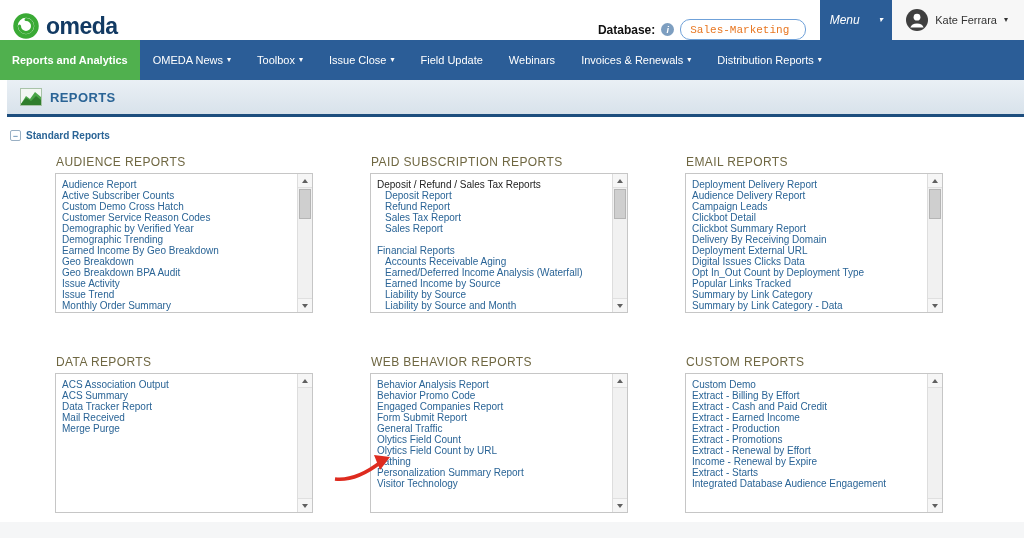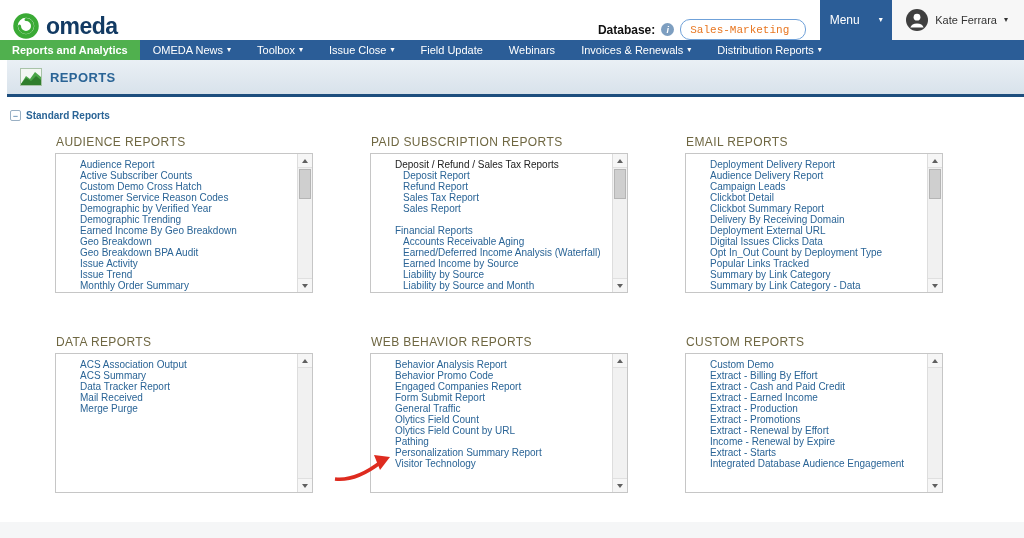--- a/index.html
+++ b/index.html
@@ -16,27 +16,27 @@
   .logo-ring { stroke: var(--brand-green,#3aaa35); fill:none; }
   .logo-text { font-size:23px; font-weight:bold; color:var(--logo-navy,#123a63); letter-spacing:-0.5px; }
   .db-area { margin-left:auto; display:flex; align-items:center; gap:6px; font-size:12px; }
   .db-label { font-weight:bold; color:#111; }
   .info-badge { width:13px; height:13px; border-radius:50%; background:#7d9ec0; color:#fff;
     font-size:9px; font-style:italic; font-weight:bold; display:flex; align-items:center; justify-content:center; }
   .db-input { width:126px; height:21px; border:1px solid #6fa1d9; border-radius:10px;
     color:var(--db-value-orange,#e87722); font-size:11px; padding:0 9px; outline:none;
     font-family:Liberation Mono, monospace; }
   .menu-btn { margin-left:14px; width:72px; height:40px; background:var(--nav-blue,#2b5d97);
-    color:#fff; font-size:12px; display:flex; align-items:center; justify-content:center; gap:19px; cursor:pointer; }
+    color:#fff; font-size:12px; display:flex; align-items:center; justify-content:center; gap:19px; cursor:pointer;font-style:italic; }
   .user-area { height:40px; display:flex; align-items:center; gap:7px; padding:0 16px 0 14px;
     background:#f7f7f7; font-size:11px; color:#333; }
   .caret { font-size:8px; line-height:1; }
 
   
-  .topnav { height:20px; background:var(--nav-blue,#2b5d97); display:flex; align-items:stretch;
+  .topnav { height:40px; background:var(--nav-blue,#2b5d97); display:flex; align-items:stretch;
     font-size:11px; color:#fff;text-align:right; }
   .nav-active { background:var(--active-green,#50b04e); font-weight:bold; display:flex;
     align-items:center; padding:0 12px; }
   .nav-menu { display:flex; }
   .nav-item { display:flex; align-items:center; gap:4px; padding:0 13px; cursor:pointer; }
 
   
   .subheader { height:37px; background:linear-gradient(#eaf0f5,#d8e2eb);
     border-bottom:3px solid var(--subheader-border,#1d4e7e);
     display:flex; align-items:center; padding-left:13px;margin-left:7px; }
@@ -48,21 +48,21 @@
     color:var(--link-blue,#2a6496); font-size:10px; font-weight:bold; cursor:pointer; }
   .collapse-box { width:11px; height:11px; border:1px solid #9ab0c4; border-radius:2px;
     display:flex; align-items:center; justify-content:center; font-size:9px; font-weight:normal;
     color:var(--link-blue,#2a6496); background:#fff; }
 
   .reports-grid { margin:14px 0 0 55px; display:grid;
     grid-template-columns:repeat(3,258px); column-gap:57px; row-gap:42px; }
   .section-title { color:var(--section-title-brown,#6f6742); font-size:12px;
     letter-spacing:0.4px; margin:0 0 4px 1px; }
   .list-box { position:relative; height:140px; border:1px solid #c6c6c6; background:#fff; overflow:hidden; }
-  .list-items { padding:5px 20px 0 6px; font-size:10px; line-height:11px; white-space:nowrap; overflow:hidden;margin-left:18px; }
+  .list-items { padding:5px 20px 0 6px; font-size:10px; line-height:11px; white-space:nowrap; overflow:hidden; }
   .report-link { display:block; color:var(--link-blue,#2a6496); text-decoration:none; }
   .report-link.indent { padding-left:8px; }
   .group-header { color:#222; }
   .group-header.blue { color:var(--link-blue,#2a6496); }
   .blank-line { height:11px; }
 
   
   .scrollbar { position:absolute; top:0; right:0; bottom:0; width:15px;
     background:#f1f1f1; border-left:1px solid #ddd; }
   .sb-btn { position:absolute; left:0; right:0; height:14px; background:#f6f6f6;

